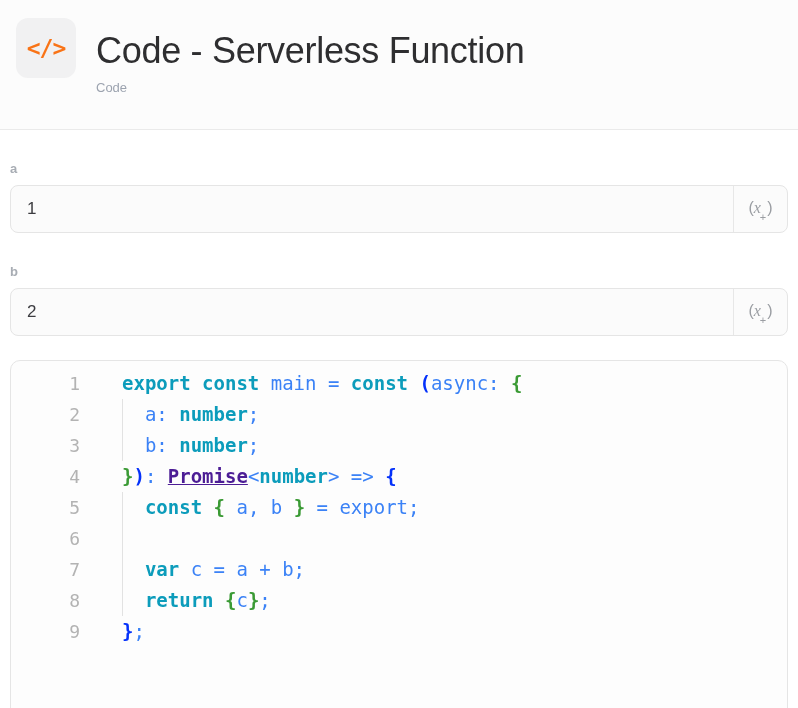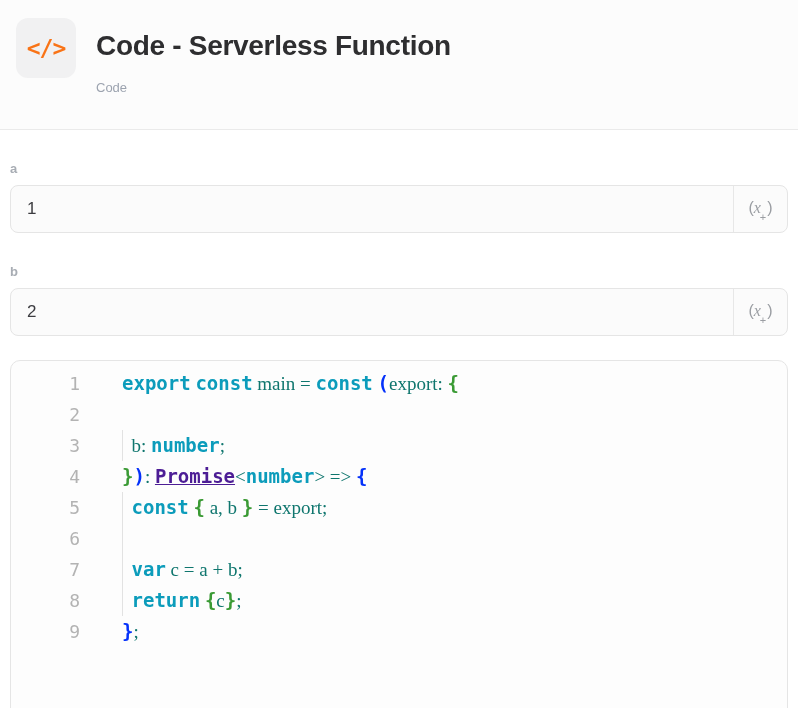--- a/index.html
+++ b/index.html
@@ -7,22 +7,22 @@
               font-family:"Liberation Sans", sans-serif; }
 
   
   .header { height:130px; background:#fcfcfc; border-bottom:1px solid #eaeaea;
             position:relative; }
   .app-icon { position:absolute; left:16px; top:18px; width:60px; height:60px;
               background:#f1f1f2; border-radius:12px; display:flex;
               align-items:center; justify-content:center; }
   .app-icon span { color:#f97316; font-size:23px; font-weight:700;
                    font-family:"DejaVu Sans Mono", monospace; letter-spacing:-1px; }
-  .header-title { position:absolute; left:96px; top:30px; font-size:28px;
-                  font-weight:700; color:#2e2e30; letter-spacing:-0.3px; }
+  .header-title { position:absolute; left:96px; top:30px; font-size:36px;
+                  font-weight:400; color:#2e2e30; letter-spacing:-0.3px; }
   .header-subtitle { position:absolute; left:96px; top:80px; font-size:13px;
                      color:#9ca3af; }
 
   
   .main { padding:0 10px; }
   .field-label { margin-top:31px; font-size:13px; font-weight:600; color:#a8adb4; }
   .input-wrap { margin-top:9px; height:48px; border:1px solid #e5e5e5;
                 border-radius:8px; background:#fbfbfb; display:flex;
                 align-items:stretch; overflow:hidden; }
   .input-wrap input { flex:1; border:none; outline:none; background:transparent;
@@ -41,21 +41,21 @@
   .code-line { display:flex; height:31px; line-height:31px; font-size:19px;
                white-space:pre; }
   .gutter { flex:0 0 111px; padding-right:42px; text-align:right;
             color:#b3b3b3; font-size:18px; user-select:none; }
   .line-content { flex:1; position:relative; }
   .line-content.guide::before { content:""; position:absolute; left:0; top:0;
             bottom:0; border-left:1px solid #e2e2e2; }
   .code-line.current .line-content { background:#ececec; }
   .cursor { position:absolute; left:0; top:1px; bottom:1px; width:2.5px;
             background:#1b1b1b; }
-  .tok-g   { color:#0f766e;font-family:Liberation Serif, serif; }
+  .tok-g   { color:#3b82f6; }
   .tok-kw  { color:#0c9cbb; font-weight:700;text-align:center; }
   .tok-type{ color:#4c1d95; font-weight:700;text-decoration:underline; }
   .tok-grn { color:#3a9a34; font-weight:700; }
   .tok-blu { color:#0431fa; font-weight:700; }
 </style>
 </head>
 <body>
 
 <div class="header">
   <div class="app-icon">
@@ -82,22 +82,22 @@
     <input type="text" value="2" style="">
     <div class="input-addon">
       <span>
         <span>(</span><span class="cx-x">x</span><sub>+</sub><span>)</span>
       </span>
     </div>
   </div>
 
   <div class="editor">
     <div>
-        <div class="code-line"><div class="gutter">1</div><div class="line-content"><span class="tok-kw">export</span><span class="tok-g"> </span><span class="tok-kw">const</span><span class="tok-g"> main = </span><span class="tok-kw">const</span><span class="tok-g"> </span><span class="tok-blu">(</span><span class="tok-g">export: </span><span class="tok-grn">{</span></div></div>
-        <div class="code-line"><div class="gutter">2</div></div>
+        <div class="code-line"><div class="gutter">1</div><div class="line-content"><span class="tok-kw">export</span><span class="tok-g"> </span><span class="tok-kw">const</span><span class="tok-g"> main = </span><span class="tok-kw">const</span><span class="tok-g"> </span><span class="tok-blu">(</span><span class="tok-g">async: </span><span class="tok-grn">{</span></div></div>
+        <div class="code-line"><div class="gutter">2</div><div class="line-content guide"><span class="tok-g">  a: </span><span class="tok-kw">number</span><span class="tok-g">;</span></div></div>
         <div class="code-line"><div class="gutter">3</div><div class="line-content guide"><span class="tok-g">  b: </span><span class="tok-kw">number</span><span class="tok-g">;</span></div></div>
         <div class="code-line"><div class="gutter">4</div><div class="line-content"><span class="tok-grn">}</span><span class="tok-blu">)</span><span class="tok-g">: </span><span class="tok-type">Promise</span><span class="tok-g">&lt;</span><span class="tok-kw">number</span><span class="tok-g">&gt; =&gt; </span><span class="tok-blu">{</span></div></div>
         <div class="code-line"><div class="gutter">5</div><div class="line-content guide"><span class="tok-g">  </span><span class="tok-kw">const</span><span class="tok-g"> </span><span class="tok-grn">{</span><span class="tok-g"> a, b </span><span class="tok-grn">}</span><span class="tok-g"> = export;</span></div></div>
         <div class="code-line"><div class="gutter">6</div><div class="line-content guide"></div></div>
         <div class="code-line"><div class="gutter">7</div><div class="line-content guide"><span class="tok-g">  </span><span class="tok-kw">var</span><span class="tok-g"> c = a + b;</span></div></div>
         <div class="code-line"><div class="gutter">8</div><div class="line-content guide"><span class="tok-g">  </span><span class="tok-kw">return</span><span class="tok-g"> </span><span class="tok-grn">{</span><span class="tok-g">c</span><span class="tok-grn">}</span><span class="tok-g">;</span></div></div>
         <div class="code-line"><div class="gutter">9</div><div class="line-content"><span class="tok-blu">}</span><span class="tok-g">;</span></div></div>
       </div>
   </div>
 

